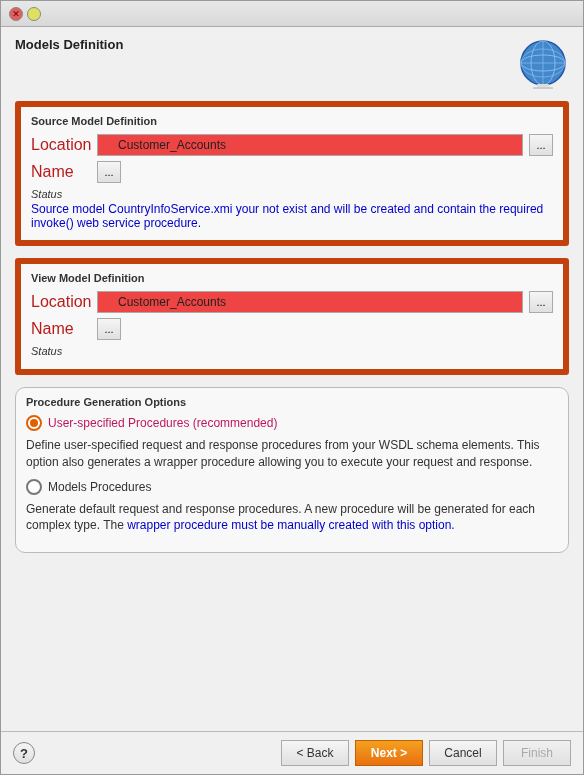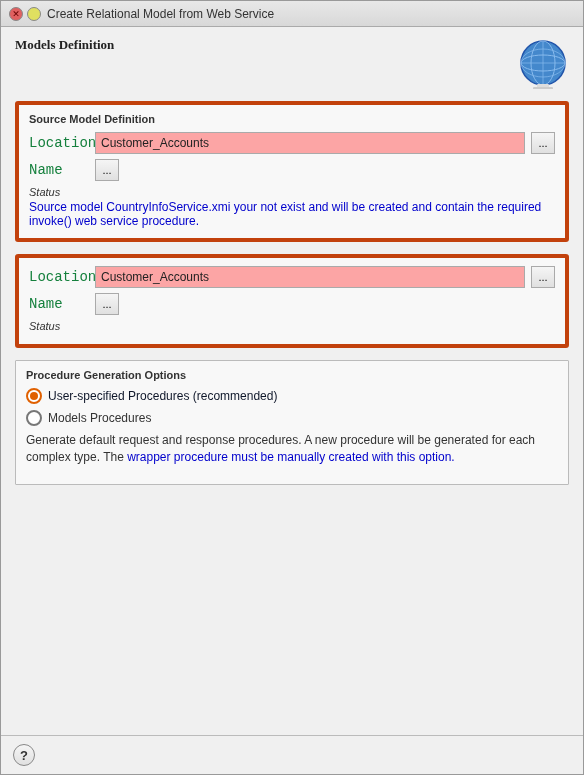--- a/index.html
+++ b/index.html
@@ -61,71 +61,69 @@
       overflow: hidden;
     }
     .header-section {
       display: flex;
       justify-content: space-between;
       align-items: flex-start;
       margin-bottom: 4px;
     }
     .header-text-block {
       flex: 1;
-      font-family: Liberation Serif, serif;
     }
     .models-def-title {
       font-weight: bold;
       font-size: 13px;
       color: #222;
       margin-bottom: 2px;
     }
     .header-subtitle {
       font-size: 12px;
       color: #333;
     }
     .globe-icon {
       width: 52px;
       height: 52px;
       flex-shrink: 0;
       margin-left: 8px;
     }
     .section-box {
-      border: 4px solid #c2410c;
+      border: 6px solid #c2410c;
       background: #f8f8f8;
       border-radius: 3px;
       padding: 8px 10px 10px 10px;
       position: relative;
       margin-bottom: 4px;
     }
     .section-title {
       font-weight: bold;
       font-size: 11px;
       color: #333;
       margin-bottom: 7px;
     }
     .field-row {
       display: flex;
       align-items: center;
       margin-bottom: 5px;
       gap: 6px;
     }
     .field-label {
       width: 60px;
-      font-size: 14px;
-      color: #15803d;
+      font-size: 16px;
+      color: #b91c1c;
       flex-shrink: 0;
-      font-family: Liberation Mono, monospace;
     }
     .field-input {
       flex: 1;
       height: 22px;
       border: 1px solid #aaa;
-      background: #fca5a5;
-      padding: 2px 5px;
+      background: #ef4444;
+      padding: 2px 20px;
       font-size: 12px;
       color: #222;
     }
     .browse-btn {
       width: 24px;
       height: 22px;
       border: 1px solid #aaa;
       background: linear-gradient(to bottom, #f5f5f5, #e0e0e0);
       cursor: pointer;
       font-size: 11px;
@@ -143,21 +141,21 @@
       font-style: italic;
       margin-bottom: 2px;
     }
     .status-text {
       font-size: 12px;
       color: #0000cc;
     }
     .procedure-section {
       border: 1px solid #bbb;
       background: #f8f8f8;
-      border-radius: 1px;
+      border-radius: 10px;
       padding: 8px 10px 10px 10px;
     }
     .radio-row {
       display: flex;
       align-items: center;
       gap: 6px;
       margin-bottom: 6px;
     }
     .radio-btn {
       width: 16px;
@@ -179,21 +177,21 @@
       background: #e06000;
     }
     .radio-btn.unselected {
       border: 2px solid #777;
     }
     .radio-label {
       font-size: 12px;
       color: #333;
     }
     .radio-label.selected {
-      color: #0f172a;
+      color: #be185d;
     }
     .description-text {
       font-size: 12px;
       color: #333;
       margin-bottom: 8px;
       line-height: 1.4;
     }
     .footer {
       border-top: 1px solid #bbb;
       padding: 8px 12px;
@@ -250,21 +248,20 @@
 </head>
 <body>
 
 <div class="window">
 
   <div class="title-bar">
     <div class="title-bar-controls">
       <div class="title-btn close">✕</div>
       <div class="title-btn min"></div>
     </div>
-    <span class="title-text">Create Relational Model from Web Service</span>
   </div>
 
   <div class="content">
 
     <div class="header-section">
       <div class="header-text-block">
         <div class="models-def-title">Models Definition</div>
       </div>
       <div class="globe-icon">
         <svg viewBox="0 0 52 52" xmlns="http://www.w3.org/2000/svg">
@@ -292,49 +289,57 @@
         <span class="field-label">Name</span>
         <button class="browse-btn">...</button>
       </div>
       <div class="status-section">
         <div class="status-label">Status</div>
         <div class="status-text">Source model CountryInfoService.xmi your not exist and will be created and contain the required invoke() web service procedure.</div>
       </div>
     </div>
 
     <div class="section-box">
+      <div class="section-title">View Model Definition</div>
       <div class="field-row">
         <span class="field-label">Location</span>
         <input class="field-input" type="text" value="Customer_Accounts" style="">
         <button class="browse-btn">...</button>
       </div>
       <div class="field-row">
         <span class="field-label">Name</span>
         <button class="browse-btn">...</button>
       </div>
       <div class="status-section">
         <div class="status-label">Status</div>
       </div>
     </div>
 
     <div class="procedure-section">
       <div class="section-title">Procedure Generation Options</div>
       <div class="radio-row">
         <div class="radio-btn selected"></div>
         <span class="radio-label selected">User-specified Procedures (recommended)</span>
       </div>
+      <div class="description-text">Define user-specified request and response procedures from your WSDL schema elements. This option also generates a wrapper procedure allowing you to execute your request and response.</div>
       <div class="radio-row">
         <div class="radio-btn unselected"></div>
         <span class="radio-label">Models Procedures</span>
       </div>
       <div class="description-text">
         Generate default request and response procedures. A new procedure will be generated for each complex type. The <span style="color:#0000cc;">wrapper procedure must be manually created with this option.</span>
       </div>
     </div>
 
   </div>
 
   <div class="footer">
     <div class="footer-left">
       <button class="help-btn">?</button>
     </div>
+    <div class="footer-right">
+      <button class="nav-btn">&lt; Back</button>
+      <button class="nav-btn active">Next &gt;</button>
+      <button class="nav-btn">Cancel</button>
+      <button class="nav-btn disabled">Finish</button>
+    </div>
   </div>
 </div>
 
 </body></html>

